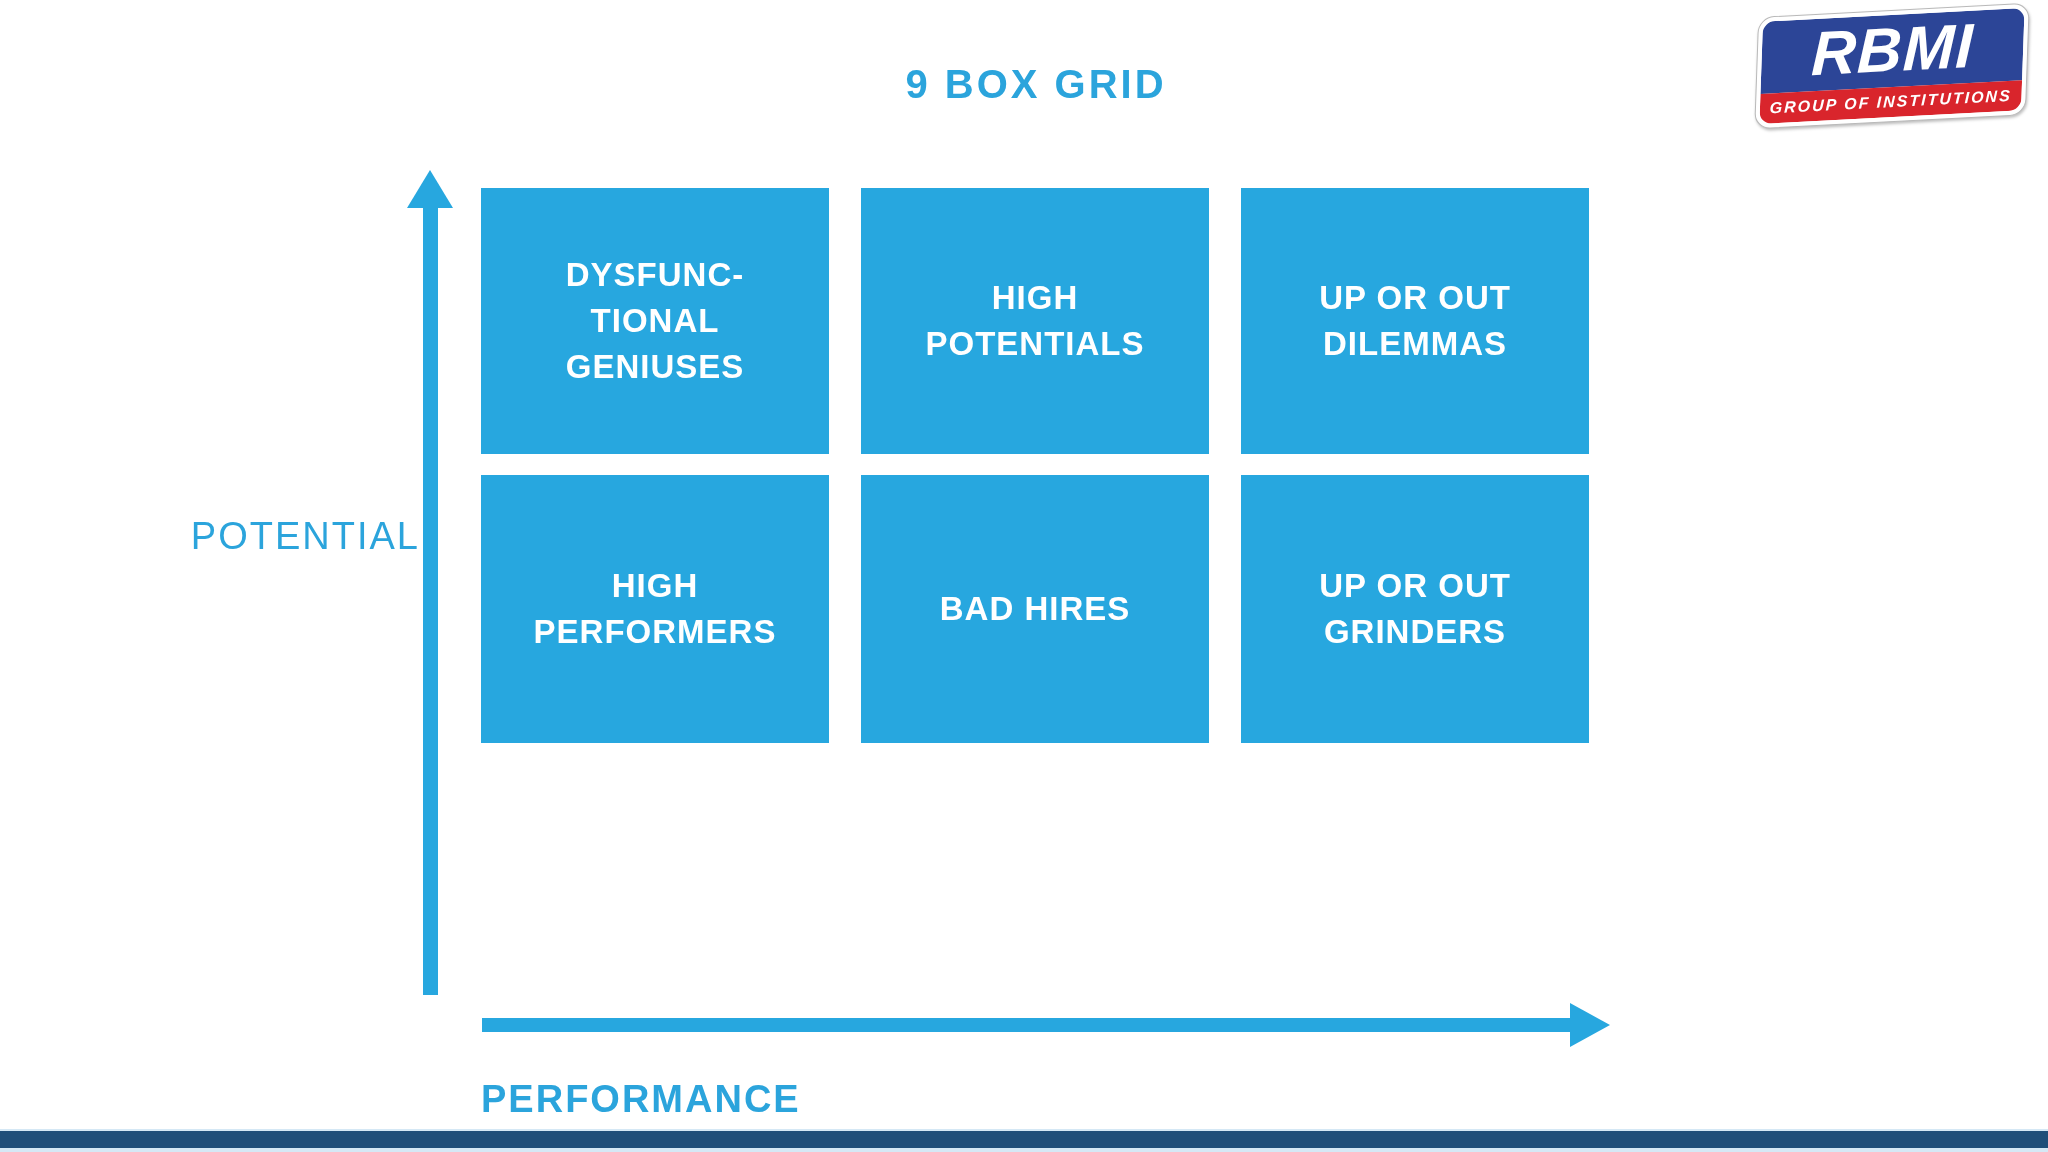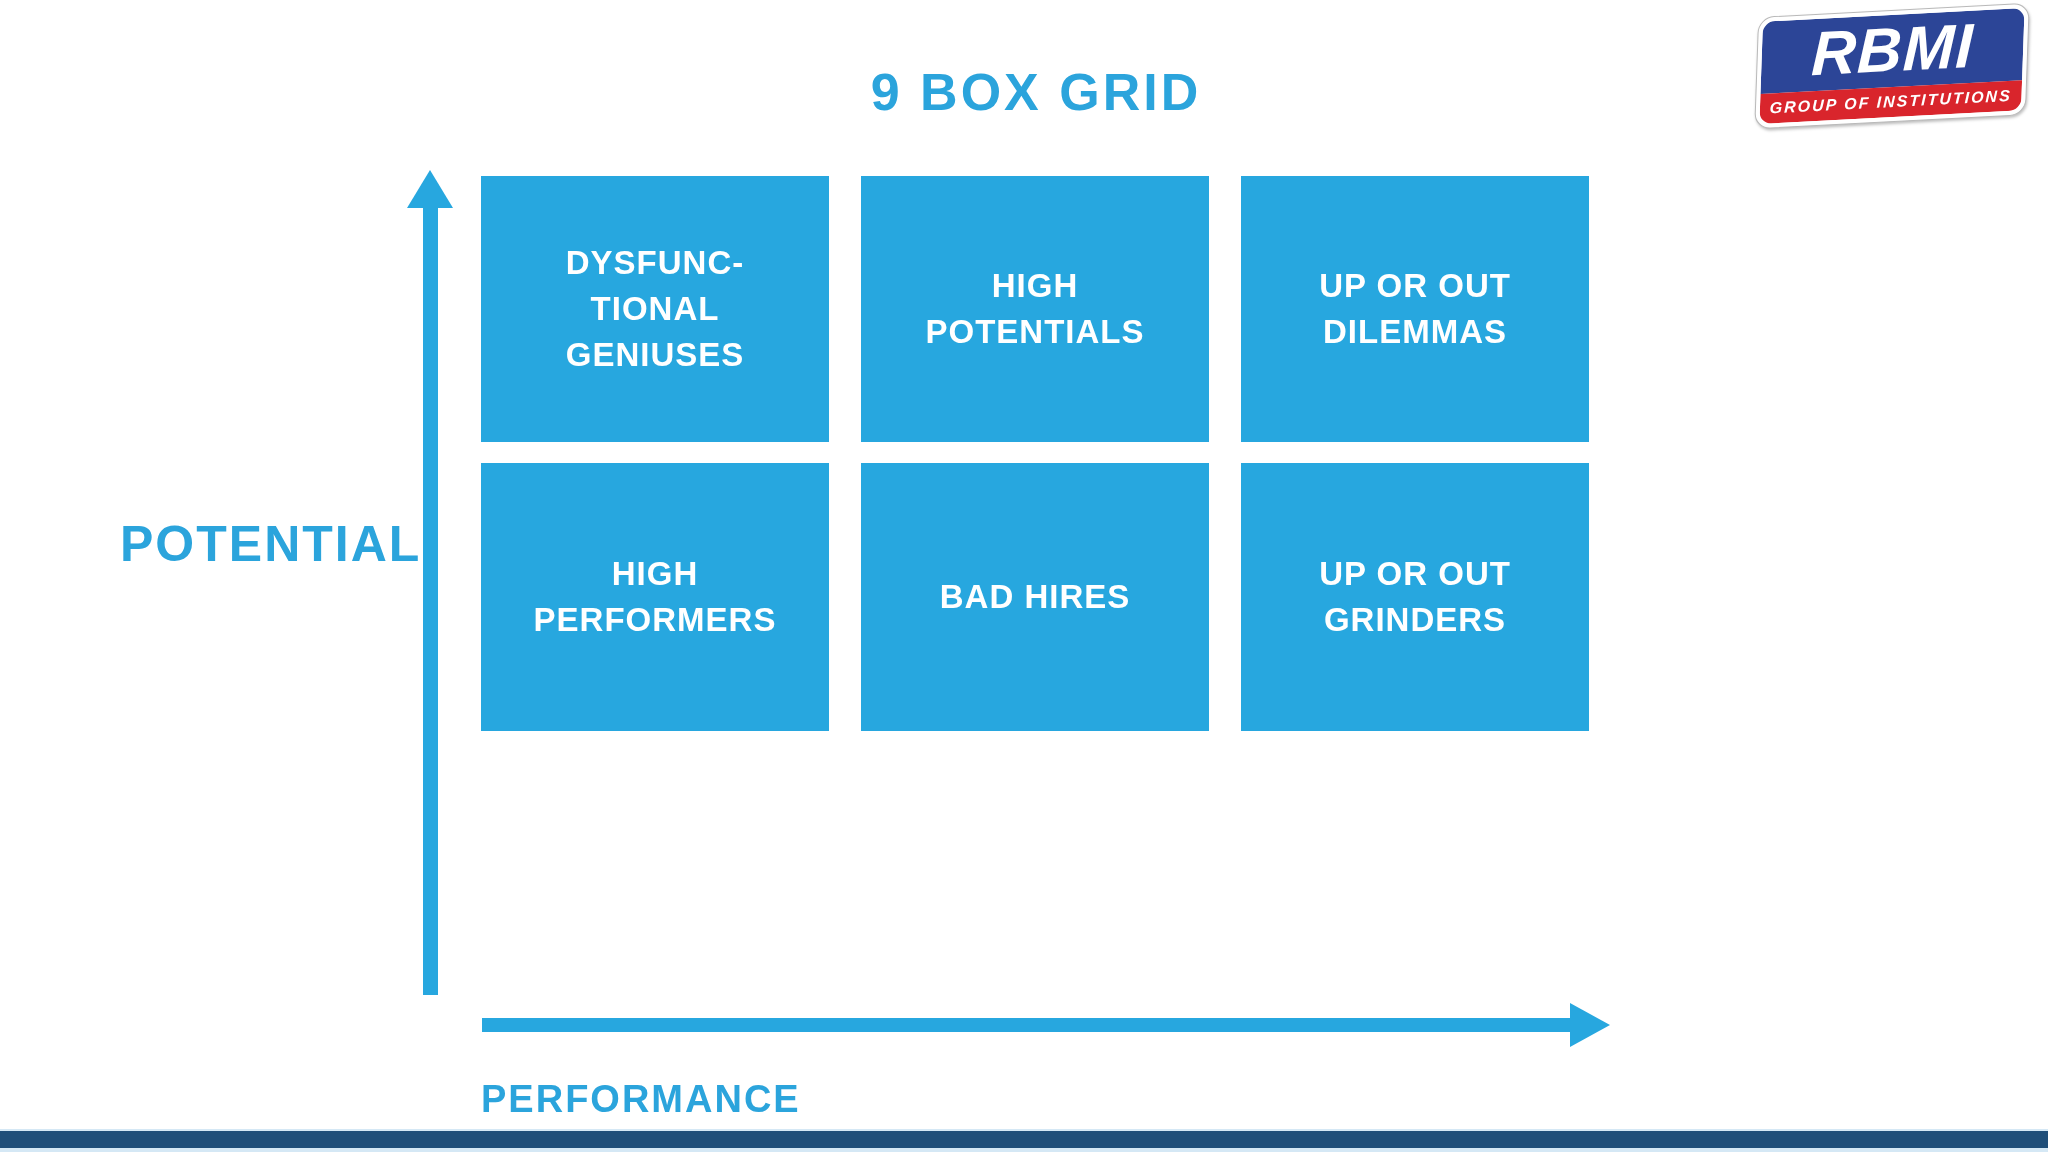--- a/index.html
+++ b/index.html
@@ -20,21 +20,21 @@
     overflow: hidden;
     font-family: "Liberation Sans", sans-serif;
   }
   .canvas { position: relative; width: 2048px; height: 1152px; }
 
   
   .title {
     position: absolute; left: 481px; top: 62px; width: 1110px;
     text-align: center;
     color: var(--label-text);
-    font-size: 52px; font-weight: 700; letter-spacing: 3px;
+    font-size: 40px; font-weight: 700; letter-spacing: 3px;
   }
 
   
   .logo {
     position: absolute; right: 20px; top: 10px;
     width: 272px; height: 112px;
     transform: rotate(-3deg) skewX(-5deg);
     border-radius: 16px;
     background: #ffffff;
     border: 1px solid #b9b9b9;
@@ -64,21 +64,21 @@
     letter-spacing: 2px;
     display: flex; align-items: center; justify-content: center;
     white-space: nowrap;
   }
 
   
   .ylabel {
     position: absolute; left: 120px; top: 515px; width: 300px;
     text-align: right;
     color: var(--label-text);
-    font-size: 50px; font-weight: 700; letter-spacing: 2px;
+    font-size: 38px; font-weight: 400; letter-spacing: 2px;
   }
   .xlabel {
     position: absolute; left: 481px; top: 1078px; width: 1110px;
     text-align: left;
     color: var(--label-text);
     font-size: 38px; font-weight: 700; letter-spacing: 2px;
   }
 
   
   .v-arrow-shaft {
@@ -101,21 +101,21 @@
   .h-arrow-head {
     position: absolute; left: 1570px; top: 1003px;
     width: 0; height: 0;
     border-top: 22px solid transparent;
     border-bottom: 22px solid transparent;
     border-left: 40px solid var(--accent);
   }
 
   
   .grid {
-    position: absolute; left: 481px; top: 176px;
+    position: absolute; left: 481px; top: 188px;
     width: 1108px;
     display: grid;
     grid-template-columns: 1fr 1fr 1fr;
     grid-template-rows: 266px 268px 256px;
     column-gap: 32px;
     row-gap: 21px;
   }
   .cell {
     background: var(--accent);
     color: var(--box-text);

